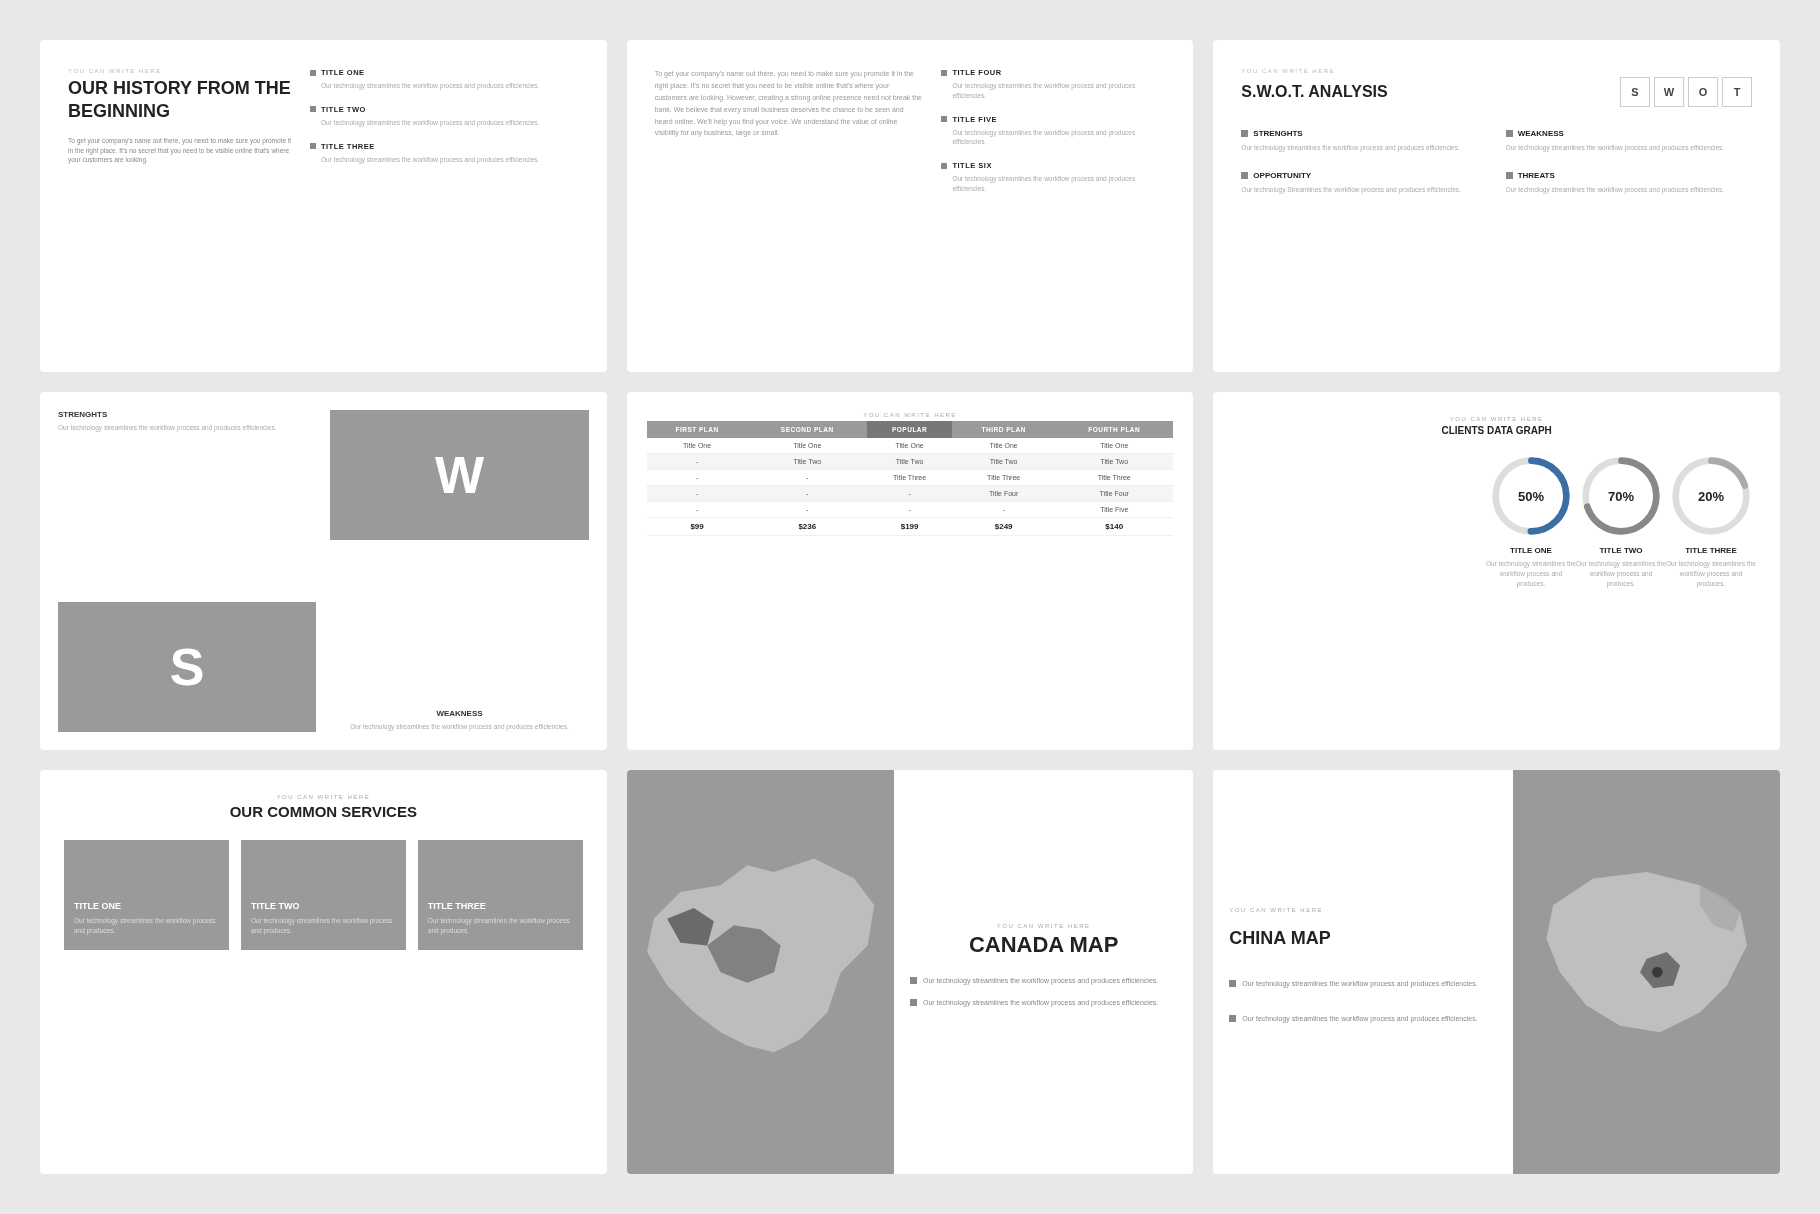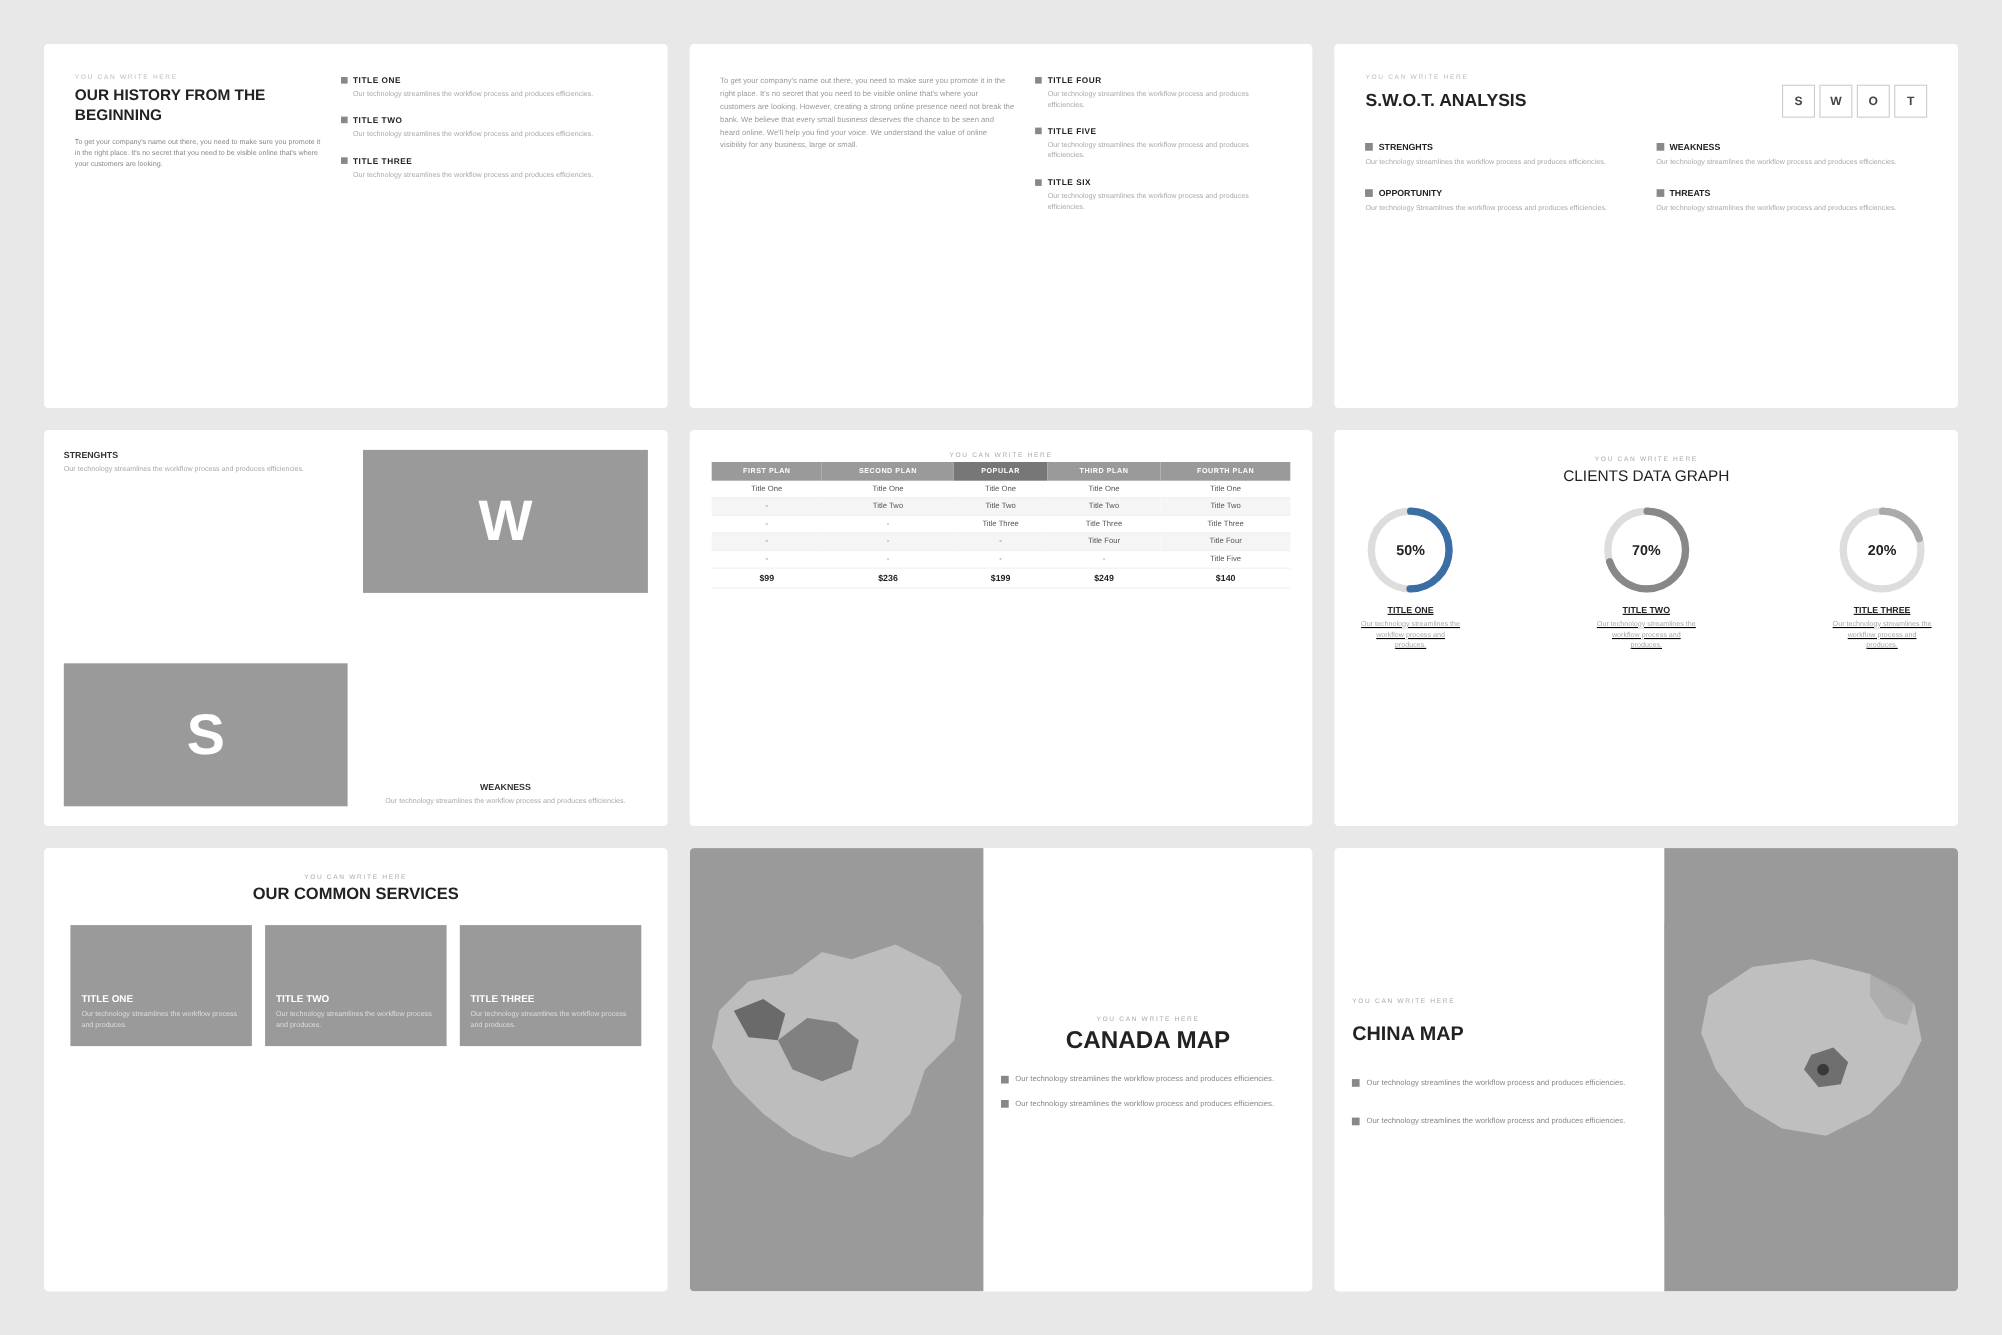--- a/index.html
+++ b/index.html
@@ -13,21 +13,21 @@
       min-height: 100vh;
     }
     .slide {
       background: #fff;
       border-radius: 4px;
       padding: 28px;
       position: relative;
       overflow: hidden;
     }
     .slide-1 .main-title {
-      font-size: 14px;
+      font-size: 18px;
       font-weight: 700;
       line-height: 1.3;
       color: #222;
       margin-bottom: 12px;
     }
     .slide-1 .body-text {
       font-size: 6.5px;
       color: #888;
       line-height: 1.5;
       margin-bottom: 10px;
@@ -107,22 +107,22 @@
     .price-table td {
       padding: 4px 4px; text-align: center; color: #555;
       font-size: 7px; border-bottom: 1px solid #f0f0f0; margin-top: 24px;
     }
     .price-table tr.highlight td { background: #f5f5f5; }
     .price-table tr.price-row td { font-weight: 700; color: #222; font-size: 8px; }
 
     
     .slide-6 { padding: 24px; }
     .slide-6 .top-label { font-size: 6px; letter-spacing: 1.5px; color: #aaa; text-align: center; margin-bottom: 3px; text-transform: uppercase; }
-    .slide-6 .graph-title { font-size: 14px; font-weight: 400; color: #222; text-align: center; margin-bottom: 20px; }
-    .graph-circles { display: flex; justify-content: space-between; align-items: flex-start; text-decoration: underline; }
+    .slide-6 .graph-title { font-size: 10px; font-weight: 700; color: #222; text-align: center; margin-bottom: 20px; }
+    .graph-circles { display: flex; justify-content: flex-end; align-items: flex-start; }
     .circle-item { display: flex; flex-direction: column; align-items: center; }
     .donut-wrap { position: relative; width: 80px; height: 80px; margin-bottom: 10px; }
     .donut-wrap svg { width: 80px; height: 80px; }
     .donut-pct {
       position: absolute; top: 50%; left: 50%;
       transform: translate(-50%, -50%);
       font-size: 13px; font-weight: 700; color: #222;
     }
     .circle-label { font-size: 8px; font-weight: 700; color: #222; margin-bottom: 4px; text-align: center; }
     .circle-body { font-size: 6.5px; color: #aaa; line-height: 1.5; text-align: center; max-width: 90px; }

